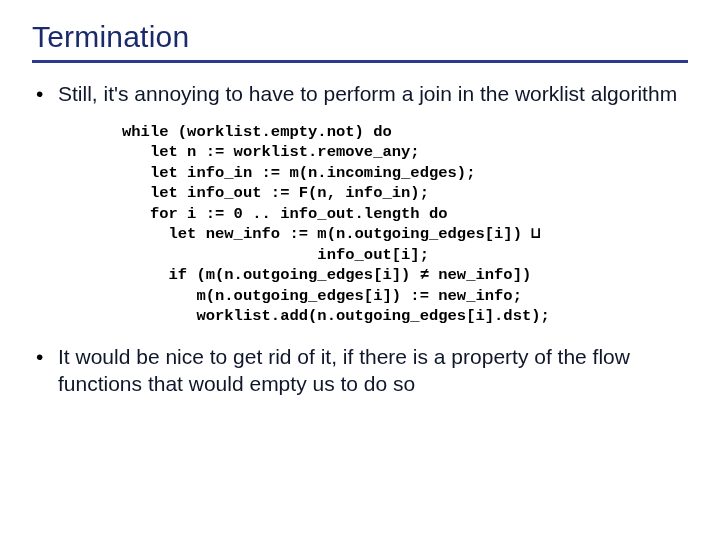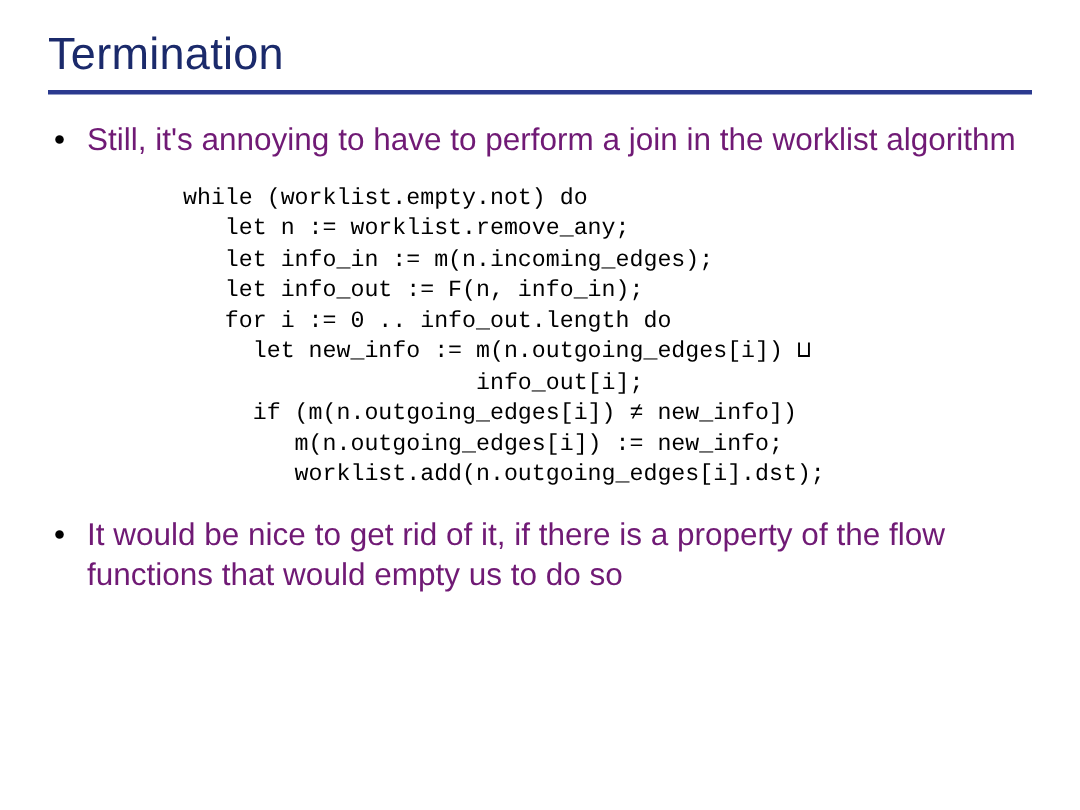--- a/index.html
+++ b/index.html
@@ -34,39 +34,39 @@
   .bullets {
     list-style: none;
     margin: 6px 0 0 0;
     padding: 0;
   }
   .bullets > li {
     position: relative;
     padding-left: 26px;
     font-size: 21px;
     line-height: 1.28;
-    color: #701a75;
+    color: #0f172a;
     margin-bottom: 14px;
   }
   .bullets > li::before {
     content: "•";
     position: absolute;
     left: 4px;
     top: 0;
     font-size: 21px;
     color: #000;
   }
   .code-block {
     font-family: "Courier New", Courier, monospace;
     font-size: 15.5px;
     line-height: 1.32;
     white-space: pre;
     margin: 10px 0 18px 90px;
     color: #000;
-    font-weight: normal;
+    font-weight: bold;
   }
 </style>
 </head>
 <body>
 
 <div class="slide">
   <h1 class="title">Termination</h1>
   <hr class="rule">
   <ul class="bullets">
     <li>Still, it's annoying to have to perform a join in the worklist algorithm</li>

